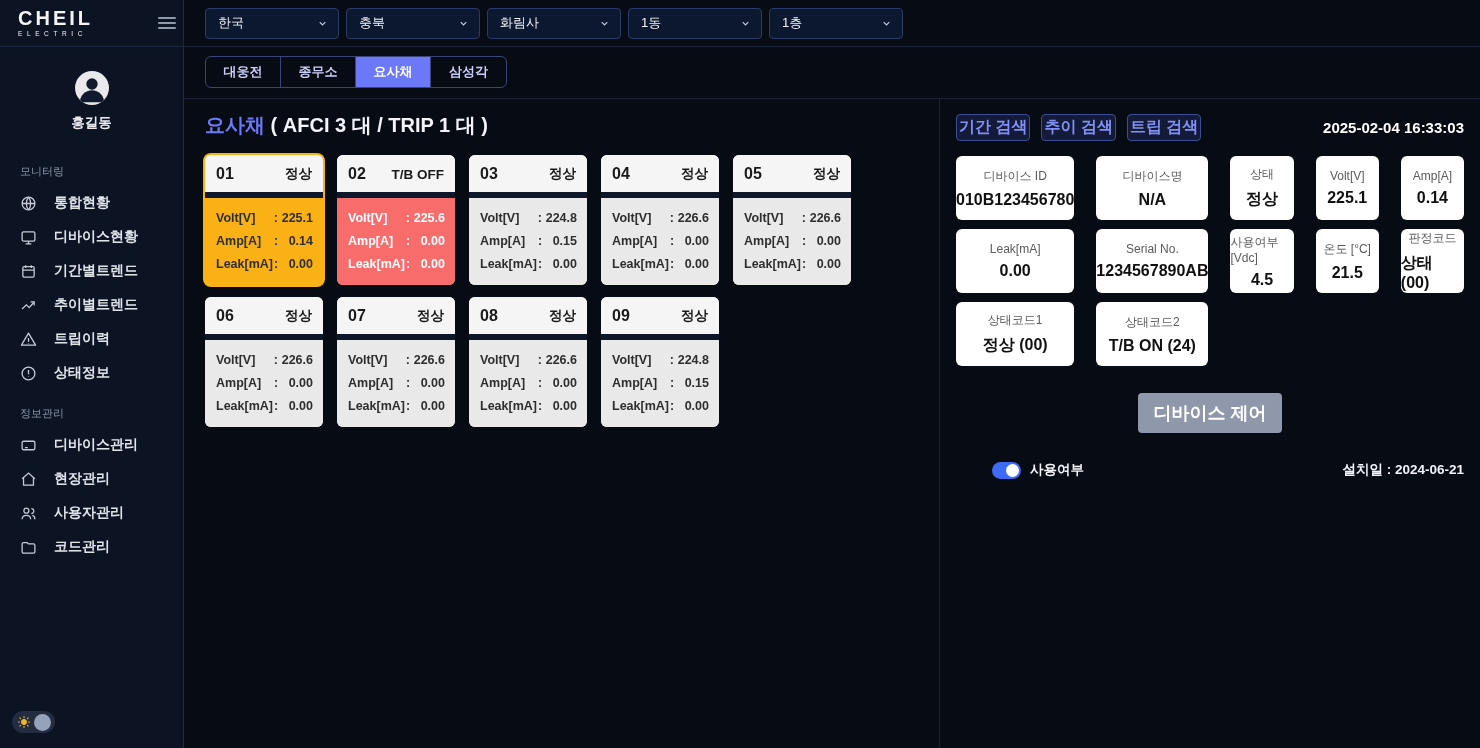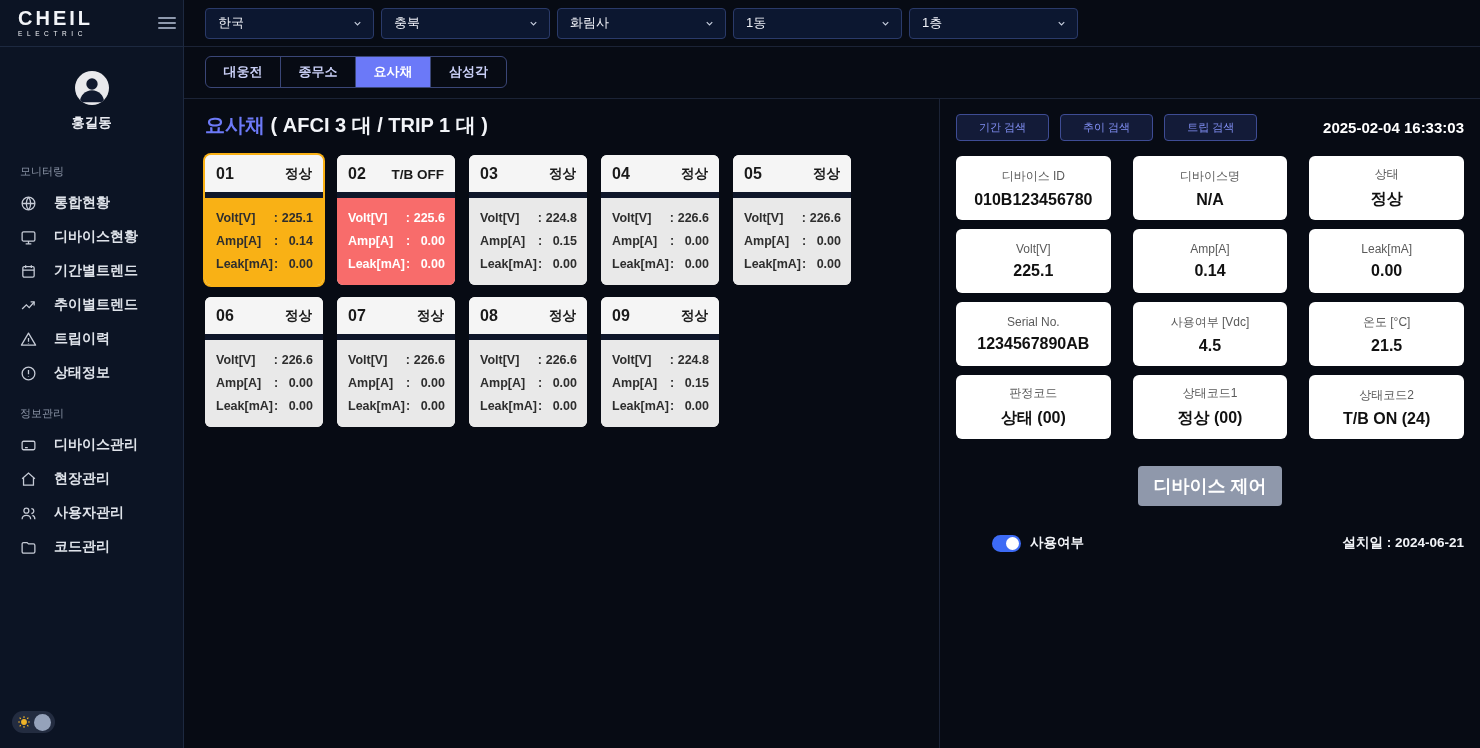--- a/index.html
+++ b/index.html
@@ -34,21 +34,21 @@
 
   .theme-area { padding:0 0 15px 12px; }
   .theme-pill { width:43px; height:22px; border-radius:11px; background:#232c40; display:flex; align-items:center; padding:0 3px; cursor:pointer; }
   .theme-pill .sun { width:14px; height:14px; color:#f0b429; display:flex; margin-left:2px; }
   .theme-pill .sun svg { width:14px; height:14px; }
   .theme-knob { width:17px; height:17px; border-radius:50%; background:#95a2ba; margin-left:3px; }
 
   
   .main { flex:1; display:flex; flex-direction:column; }
   .topbar { height:47px; min-height:47px; border-bottom:1px solid #1b2336; display:flex; align-items:center; gap:7px; padding-left:21px; }
-  .dropdown { width:169px; height:31px; background:#0c1730; border:1px solid #2a3a69; border-radius:4px; display:flex; align-items:center; justify-content:space-between; padding:0 10px 0 12px; font-size:13px; color:#f0f2f8; cursor:pointer; }
+  .dropdown { width:134px; height:31px; background:#0c1730; border:1px solid #2a3a69; border-radius:4px; display:flex; align-items:center; justify-content:space-between; padding:0 10px 0 12px; font-size:13px; color:#f0f2f8; cursor:pointer; }
   .dropdown .chev { width:11px; height:11px; color:#c7cede; display:flex; }
   .dropdown .chev svg { width:11px; height:11px; }
 
   .tabs-row { padding:9px 0 0 21px; }
   .tab-group { display:inline-flex; border:1px solid #3a4677; border-radius:6px; overflow:hidden; }
   .tab { min-width:75px; height:30px; display:flex; align-items:center; justify-content:center; font-size:13px; font-weight:700; color:#c9cff6; border-right:1px solid #3a4677; padding:0 12px; cursor:pointer; background:transparent; }
   .tab:last-child { border-right:none; }
   .tab.active { background:#6b79f8; color:#ffffff; }
 
   .content-divider { height:1px; background:#1b2336; margin-top:10px; }
@@ -70,24 +70,24 @@
   .dc-row { display:flex; font-size:12.5px; font-weight:600; color:#2e2e2e; margin-top:9px; }
   .dc-row:first-child { margin-top:2px; }
   .device-card.alarm .dc-row { color:#ffffff; font-weight:700; }
   .dc-label { width:58px; }
   .dc-colon { width:8px; }
   .dc-val { flex:1; text-align:right; }
 
   
   .right-panel { width:541px; min-width:541px; border-left:1px solid #1b2336; padding:15px 16px 0 16px; }
   .rp-toolbar { display:flex; align-items:center; gap:11px; }
-  .rp-btn { height:27px; padding:0 22px; background:#131b38; border:1px solid #3e4c94; border-radius:4px; color:#8290f5; font-size:11px; font-weight:400; display:flex; align-items:center; cursor:pointer; font-family:"Liberation Sans",sans-serif; }
+  .rp-btn { height:27px; padding:0 2px; background:#131b38; border:1px solid #3e4c94; border-radius:4px; color:#8290f5; font-size:16px; font-weight:700; display:flex; align-items:center; cursor:pointer; font-family:"Liberation Sans",sans-serif; }
   .rp-time { margin-left:auto; font-size:15px; font-weight:700; color:#ffffff; }
 
-  .rp-grid { margin-top:15px; display:grid; grid-template-columns:repeat(3,1fr); gap:9px 22px; }
+  .rp-grid { margin-top:15px; display:grid; grid-template-columns:repeat(5,1fr); gap:9px 22px; }
   .rp-card { background:#ffffff; border-radius:6px; height:64px; display:flex; flex-direction:column; align-items:center; justify-content:center; gap:6px; }
   .rp-label { font-size:12px; color:#5a5a5a; }
   .rp-value { font-size:16px; font-weight:700; color:#111111; }
 
   .rp-control { display:flex; justify-content:center; margin-top:27px; }
   .control-btn { background:#8f98ab; color:#ffffff; font-size:18px; font-weight:700; padding:8px 15px; border-radius:4px; border:none; cursor:pointer; font-family:"Liberation Sans",sans-serif; }
 
   .rp-footer { display:flex; align-items:center; margin-top:28px;padding-left:36px; }
   .toggle { width:29px; height:17px; border-radius:9px; background:#3d6bf5; position:relative; cursor:pointer; }
   .toggle-knob { position:absolute; right:2px; top:2px; width:13px; height:13px; border-radius:50%; background:#ffffff; }

